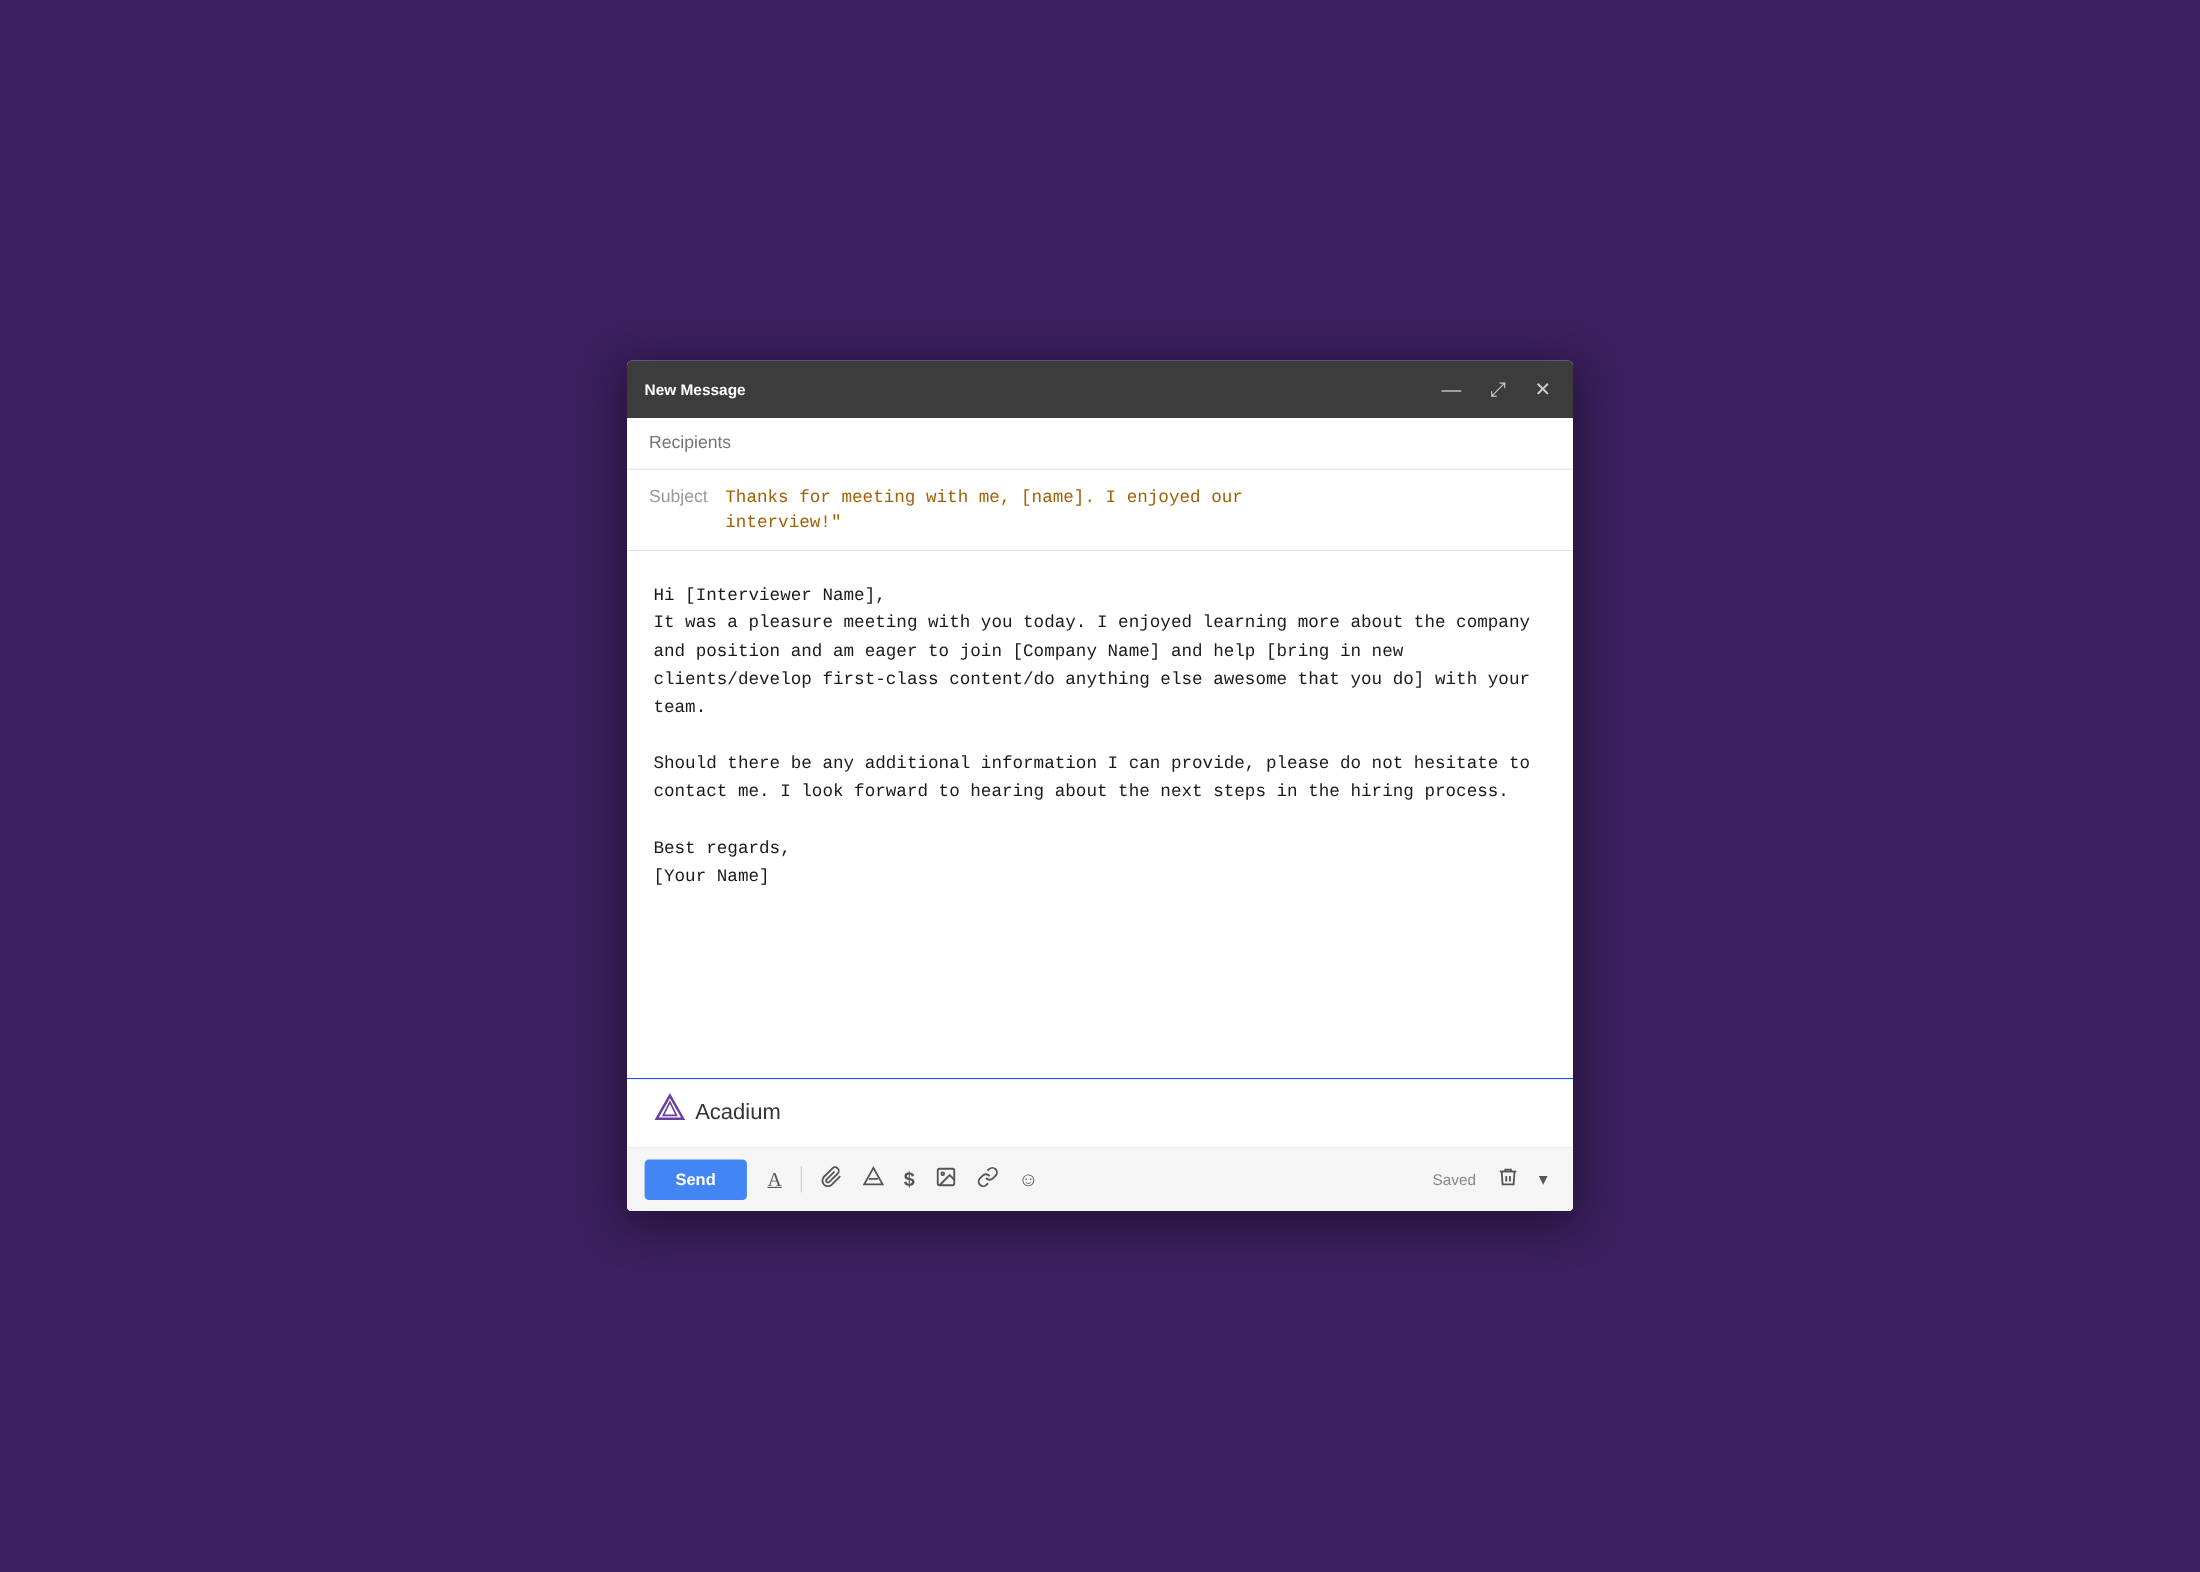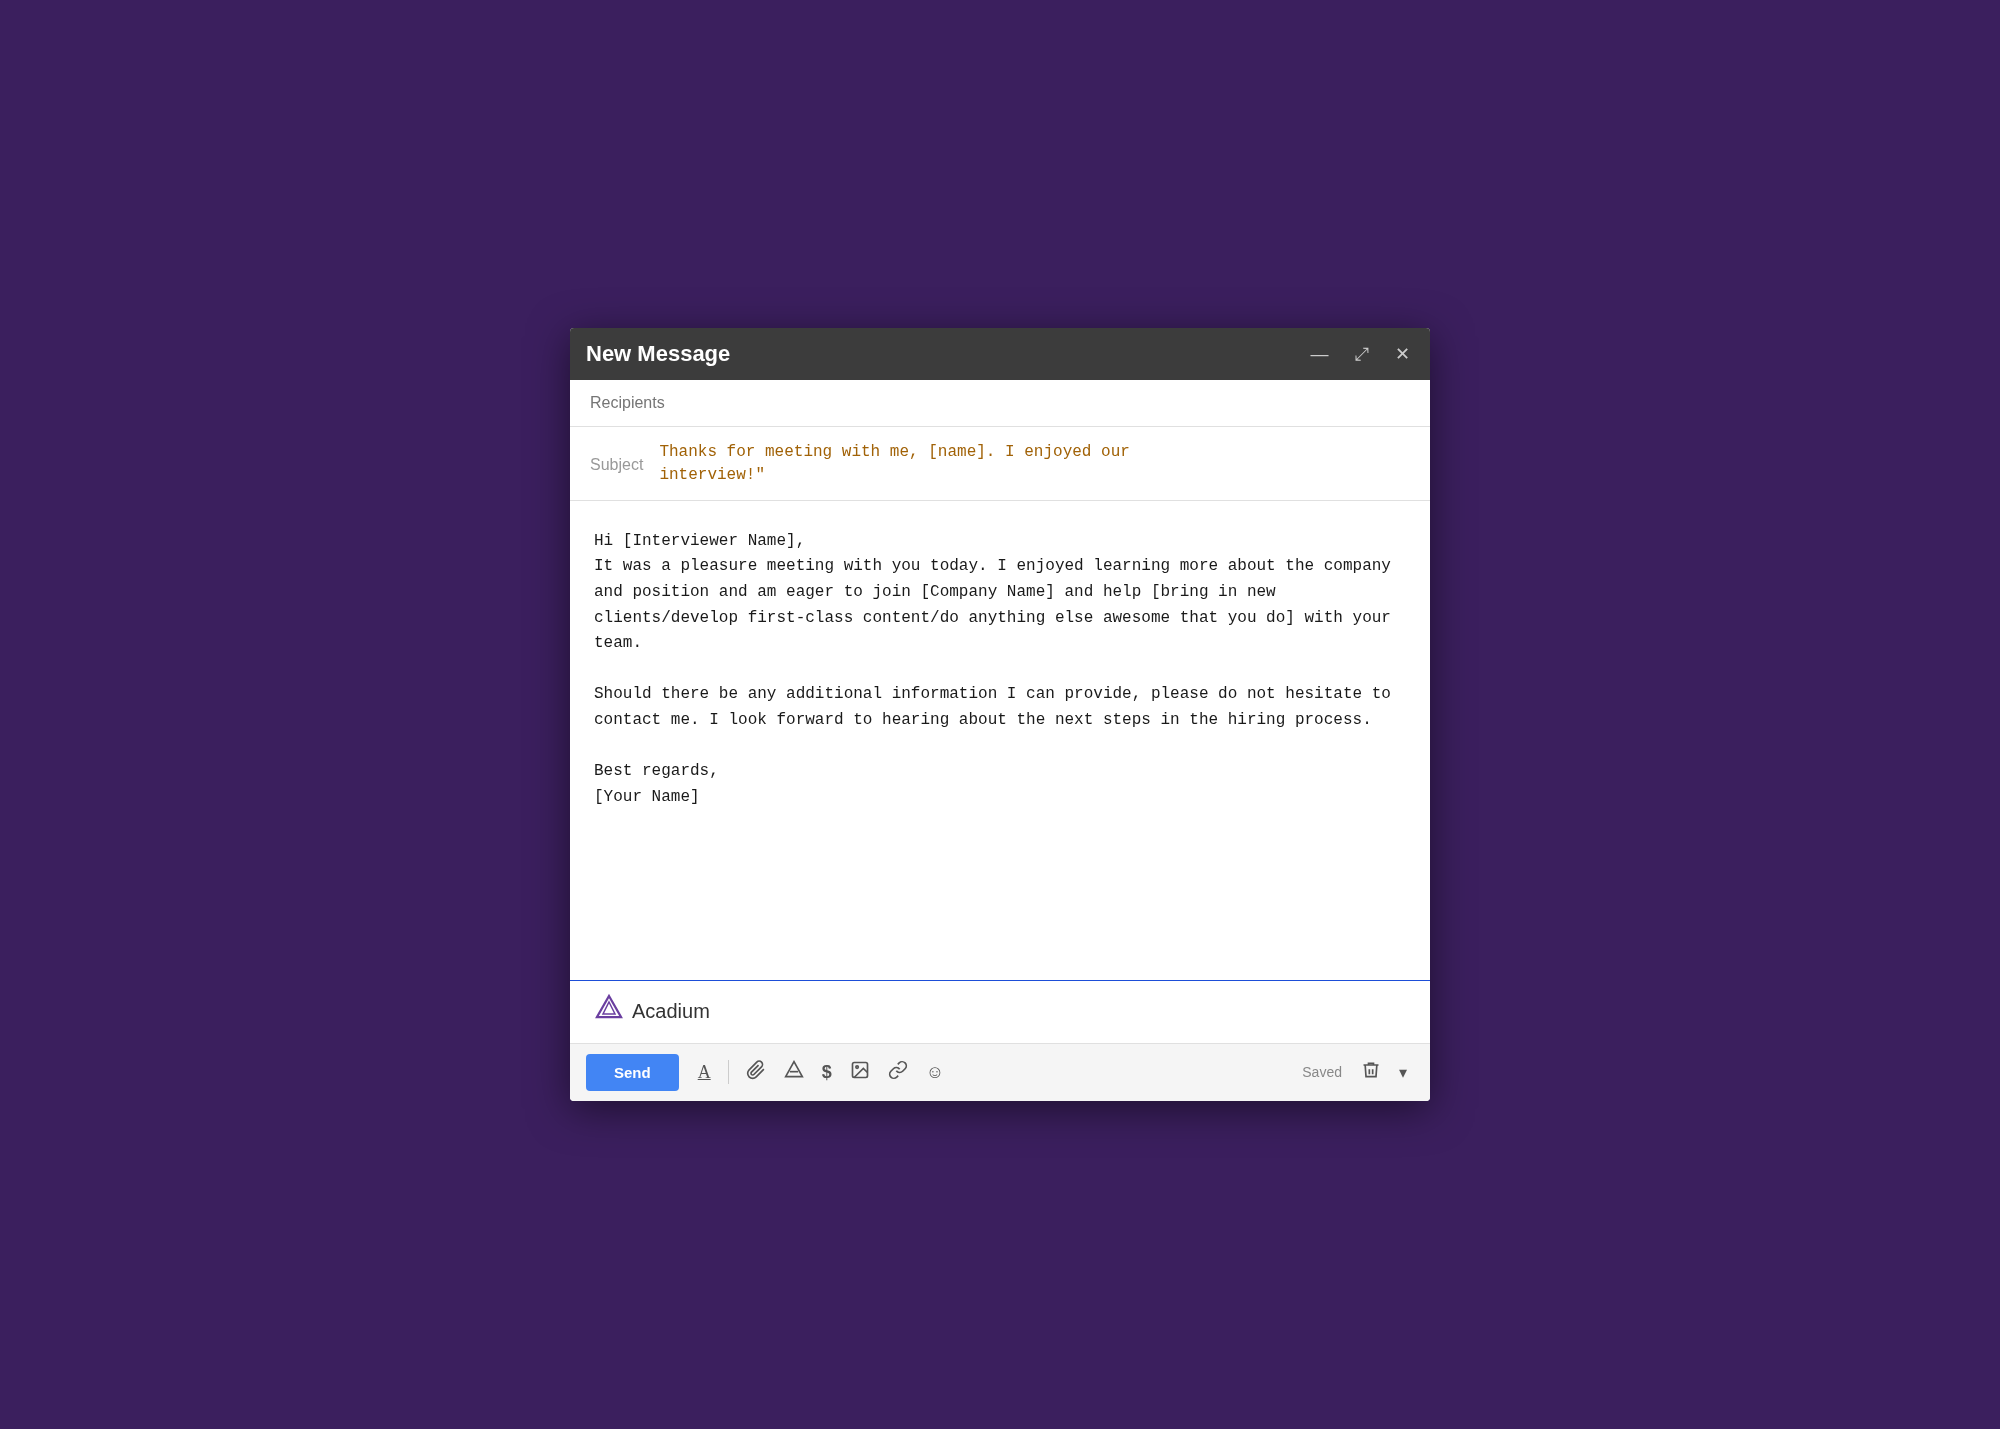--- a/index.html
+++ b/index.html
@@ -26,21 +26,21 @@
       background: #3c3c3c;
       display: flex;
       align-items: center;
       justify-content: space-between;
       padding: 0 16px;
       height: 52px;
     }
 
     .title-bar-title {
       color: #ffffff;
-      font-size: 22px;
+      font-size: 14px;
       font-weight: 600;
       font-family: Arial, sans-serif;
     }
 
     .title-bar-controls {
       display: flex;
       gap: 18px;
       align-items: center;
     }
 
@@ -66,21 +66,21 @@
       outline: none;
       font-size: 16px;
       color: #b91c1c;
       font-family: Arial, sans-serif;
       background: transparent;
     }
 
     
     .subject-row {
       display: flex;
-      align-items: center;
+      align-items: flex-start;
       padding: 14px 20px;
       border-bottom: 1px solid #e0e0e0;
       gap: 16px;
     }
 
     .subject-label {
       color: #999;
       font-size: 16px;
       font-family: Arial, sans-serif;
       white-space: nowrap;

